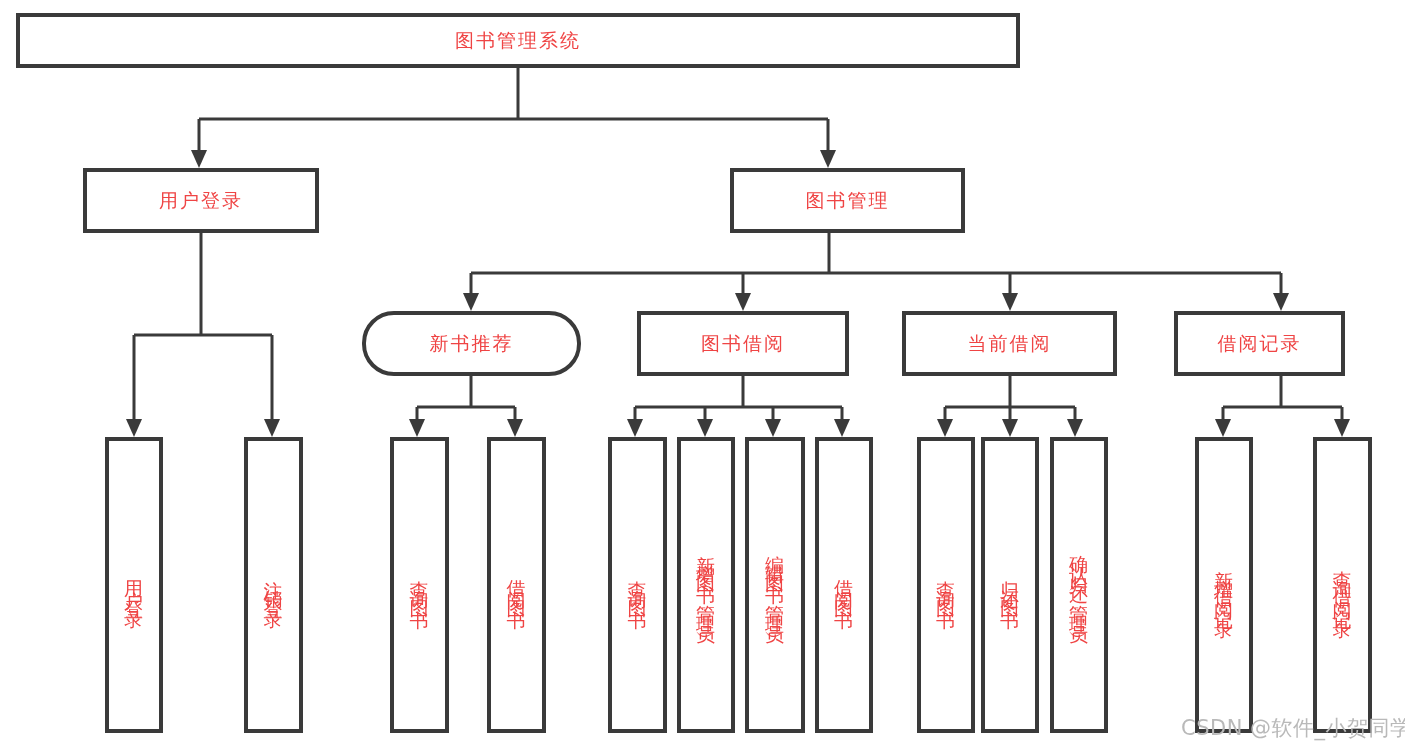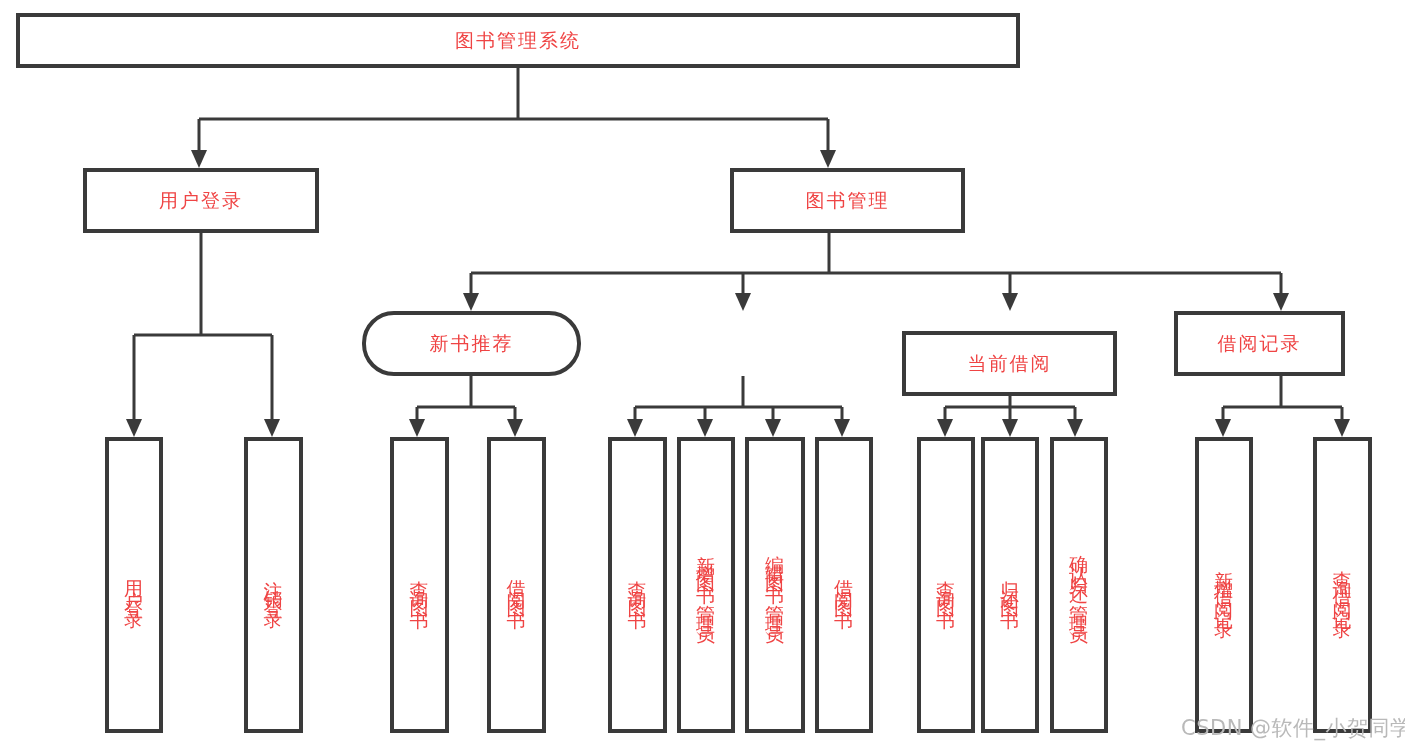--- a/index.html
+++ b/index.html
@@ -92,21 +92,24 @@
   <div class="node h" style="left:83px; top:168px; width:236px; height:65px;">
     <span>用户登录</span>
   </div>
   <div class="node h" style="left:712px; top:168px; width:235px; height:65px;margin-left:18px;">
     <span>图书管理</span>
   </div>
 
   <div class="node h" style="left:362px; top:311px; width:219px; height:65px;border-radius:32px;">
     <span>新书推荐</span>
   </div>
-  <div class="node h" style="left:902px; top:311px; width:215px; height:65px;margin-top:20px;">
+  <div class="node h" style="left:637px; top:311px; width:212px; height:65px;">
+    <span>图书借阅</span>
+  </div>
+  <div class="node h" style="left:902px; top:311px; width:215px; height:65px;">
     <span>当前借阅</span>
   </div>
   <div class="node h" style="left:1174px; top:311px; width:171px; height:65px;">
     <span>借阅记录</span>
   </div>
 
   <div class="node v" style="left:105px; top:437px; width:58px; height:296px;">
     <span>用户登录</span>
   </div>
   <div class="node v" style="left:244px; top:437px; width:59px; height:296px;">

